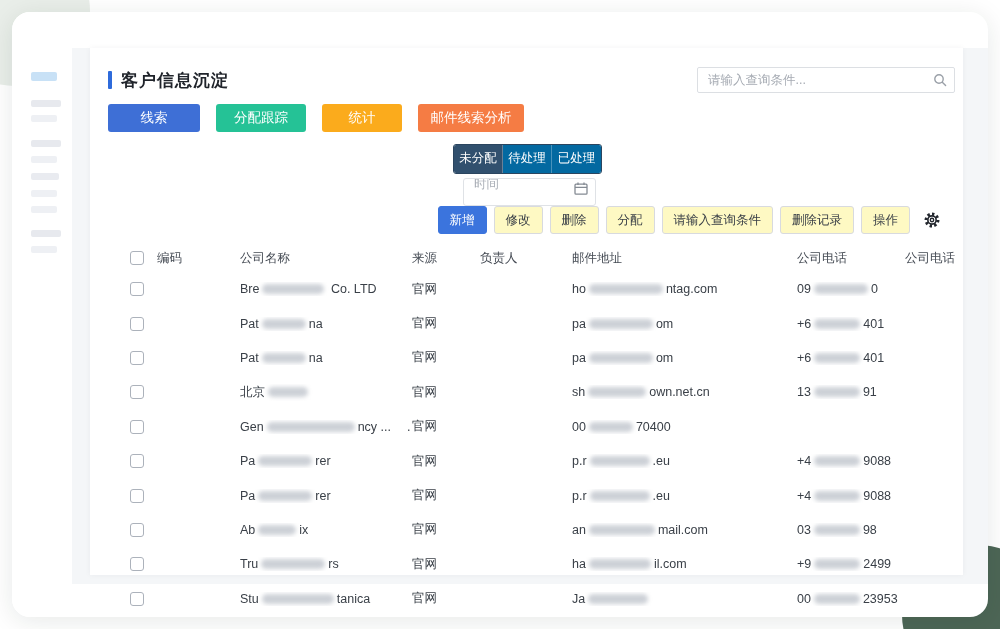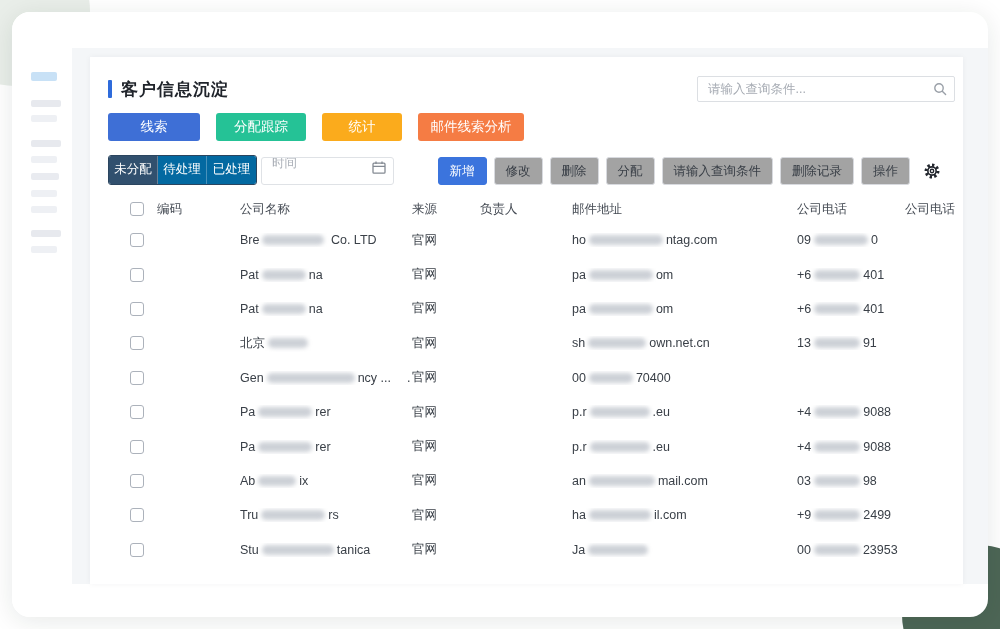--- a/index.html
+++ b/index.html
@@ -21,53 +21,53 @@
   .dot { width:10px; height:10px; border-radius:50%; }
 
   
   .sidebar { position:absolute; left:0; top:0; width:60px; height:100%; background:#fff; }
   .sbar { position:absolute; left:19px; border-radius:2px; }
 
   
   .workspace { position:absolute; left:60px; top:36px; right:0; height:536px;
     background:#f4f6f8; }
 
-  .card { position:absolute; left:78px; top:45px; width:873px; height:527px;
+  .card { position:absolute; left:78px; top:36px; width:873px; height:527px;
     background:#ffffff; box-shadow:0 0 6px rgba(31,41,55,.05); }
 
   
   .title-row { display:flex; align-items:center; padding:19px 8px 0 18px; height:45px; }
   .accent { width:4px; height:18px; border-radius:1px; background:#2e6bdb; margin-right:9px; }
   .page-title { font-size:17px; font-weight:700; color:#20242b; letter-spacing:1px; }
   .search-wrap { margin-left:auto; position:relative; }
   .search-wrap input { width:258px; height:26px; border:1px solid #dcdfe3; border-radius:2px;
     padding:0 28px 0 10px; font-size:12.5px; color:#3a4048; outline:none; background:#fff;
     font-family:inherit; }
   .search-wrap input::placeholder { color:#a6abb3; }
   .search-wrap svg { position:absolute; right:8px; top:6px; }
 
   
   .nav-row { display:flex; gap:16px; margin:11px 0 0 18px; }
   .nav-btn { height:28px; border:none; border-radius:3px; color:#fff; font-size:13.5px;
     font-family:inherit; cursor:pointer; text-align:center; }
 
   
-  .filter-row { display:flex; align-items:flex-end; margin:12px 16px 0 18px; }
+  .filter-row { display:flex; align-items:center; margin:12px 16px 0 18px;flex-direction:column; }
   .tab-group { display:flex; border:1px solid #2b455f; border-radius:3px; overflow:hidden; }
   .ftab { width:49px; height:28px; line-height:27px; text-align:center; color:#fff;
     font-size:12.5px; background:#0369a1; cursor:pointer; border-right:1px solid rgba(255,255,255,.28); }
   .ftab:last-child { border-right:none; }
   .ftab.active { background:#31506e; }
   .date-wrap { position:relative; margin-left:4px; }
   .date-wrap input { width:133px; height:28px; border:1px solid #dfe2e6; border-radius:3px;
     padding:0 26px 16px 10px; font-size:12.5px; color:#3a4048; outline:none; font-family:inherit; }
   .date-wrap input::placeholder { color:#a9aeb6; }
   .date-wrap svg { position:absolute; right:8px; top:8px; }
   .action-group { margin-left:auto; display:flex; gap:7px; align-items:center; }
-  .act-btn { height:28px; padding:0 11px; background:#a3a3a3; border:1px solid #d8dadf;
+  .act-btn { height:28px; padding:0 11px; background:#fef9c3; border:1px solid #d8dadf;
     border-radius:3px; font-size:12.5px; color:#383e46; font-family:inherit; cursor:pointer; white-space:nowrap; }
   .act-btn.primary { background:#3b74dd; border-color:#3b74dd; color:#fff; }
   .gear-btn { width:30px; height:28px; display:flex; align-items:center; justify-content:center;
     background:#fff; border:none; cursor:pointer; }
 
   
   .tgrid { display:grid; grid-template-columns:55px 83px 172px 68px 92px 225px 108px 70px;
     align-items:center;padding-left:12px; }
   .thead { margin-top:10px; height:28px; font-size:12.5px; color:#454b54; }
   .trow { height:34.4px; font-size:12.5px; color:#3a4048; }

